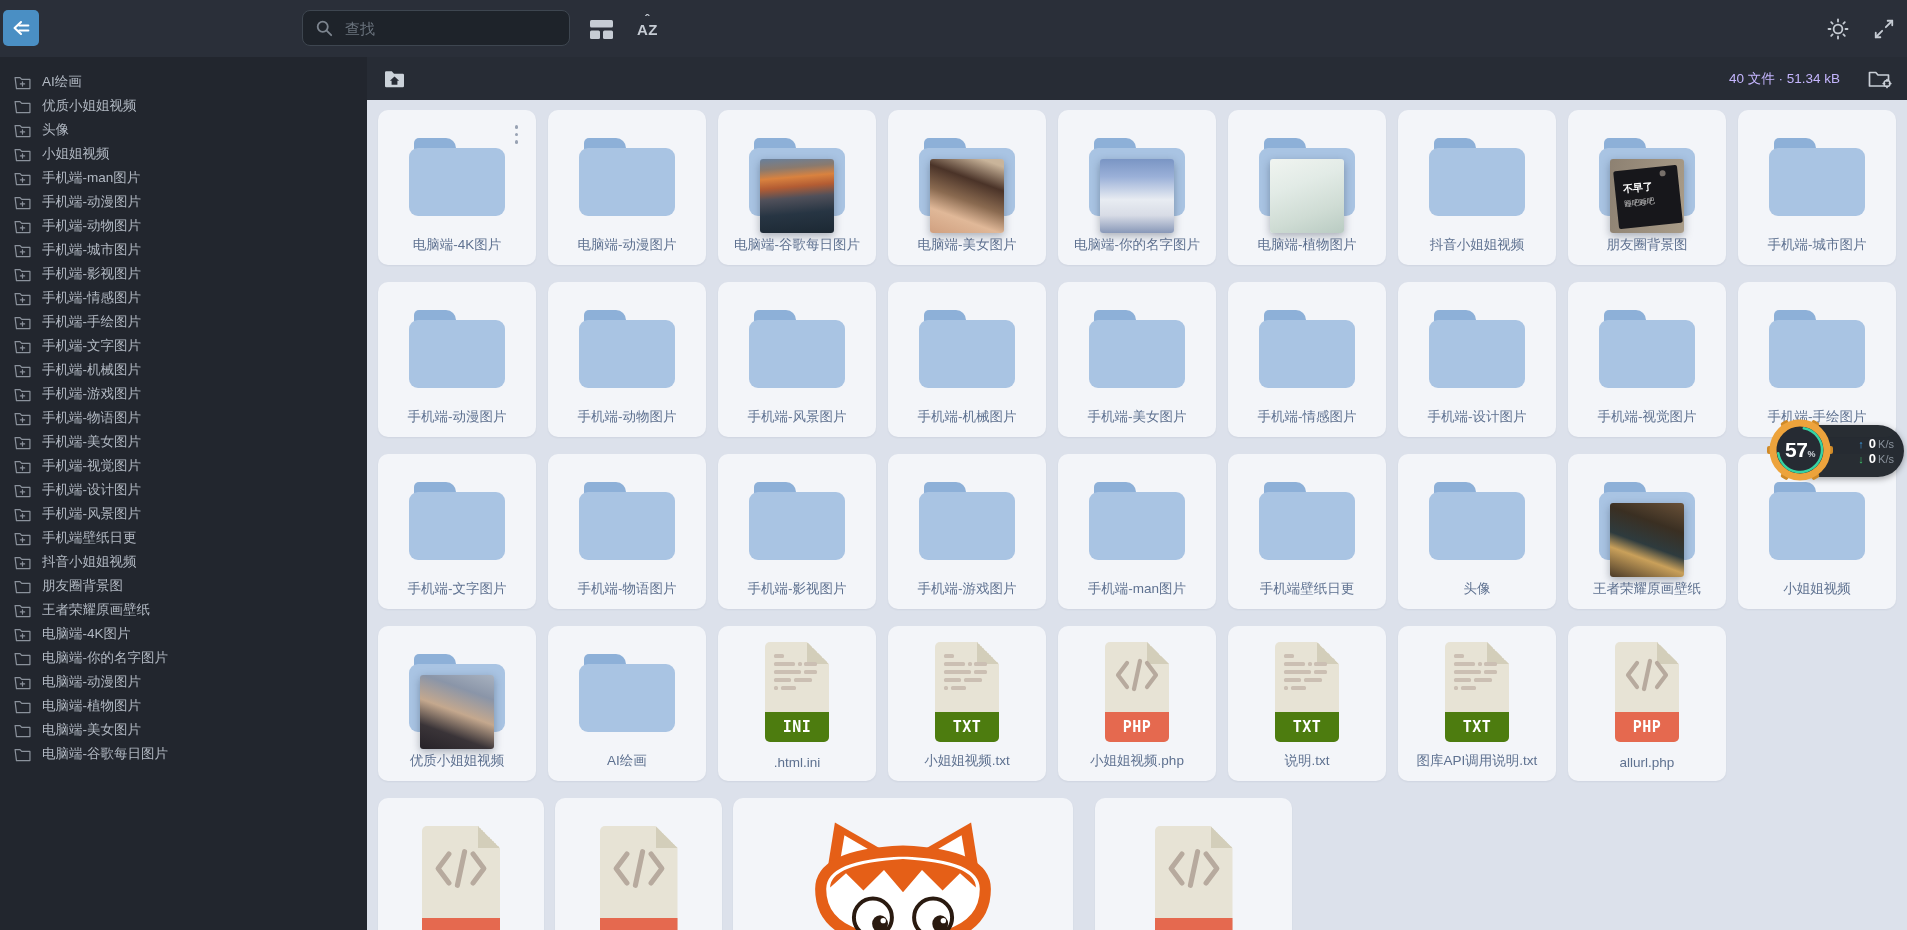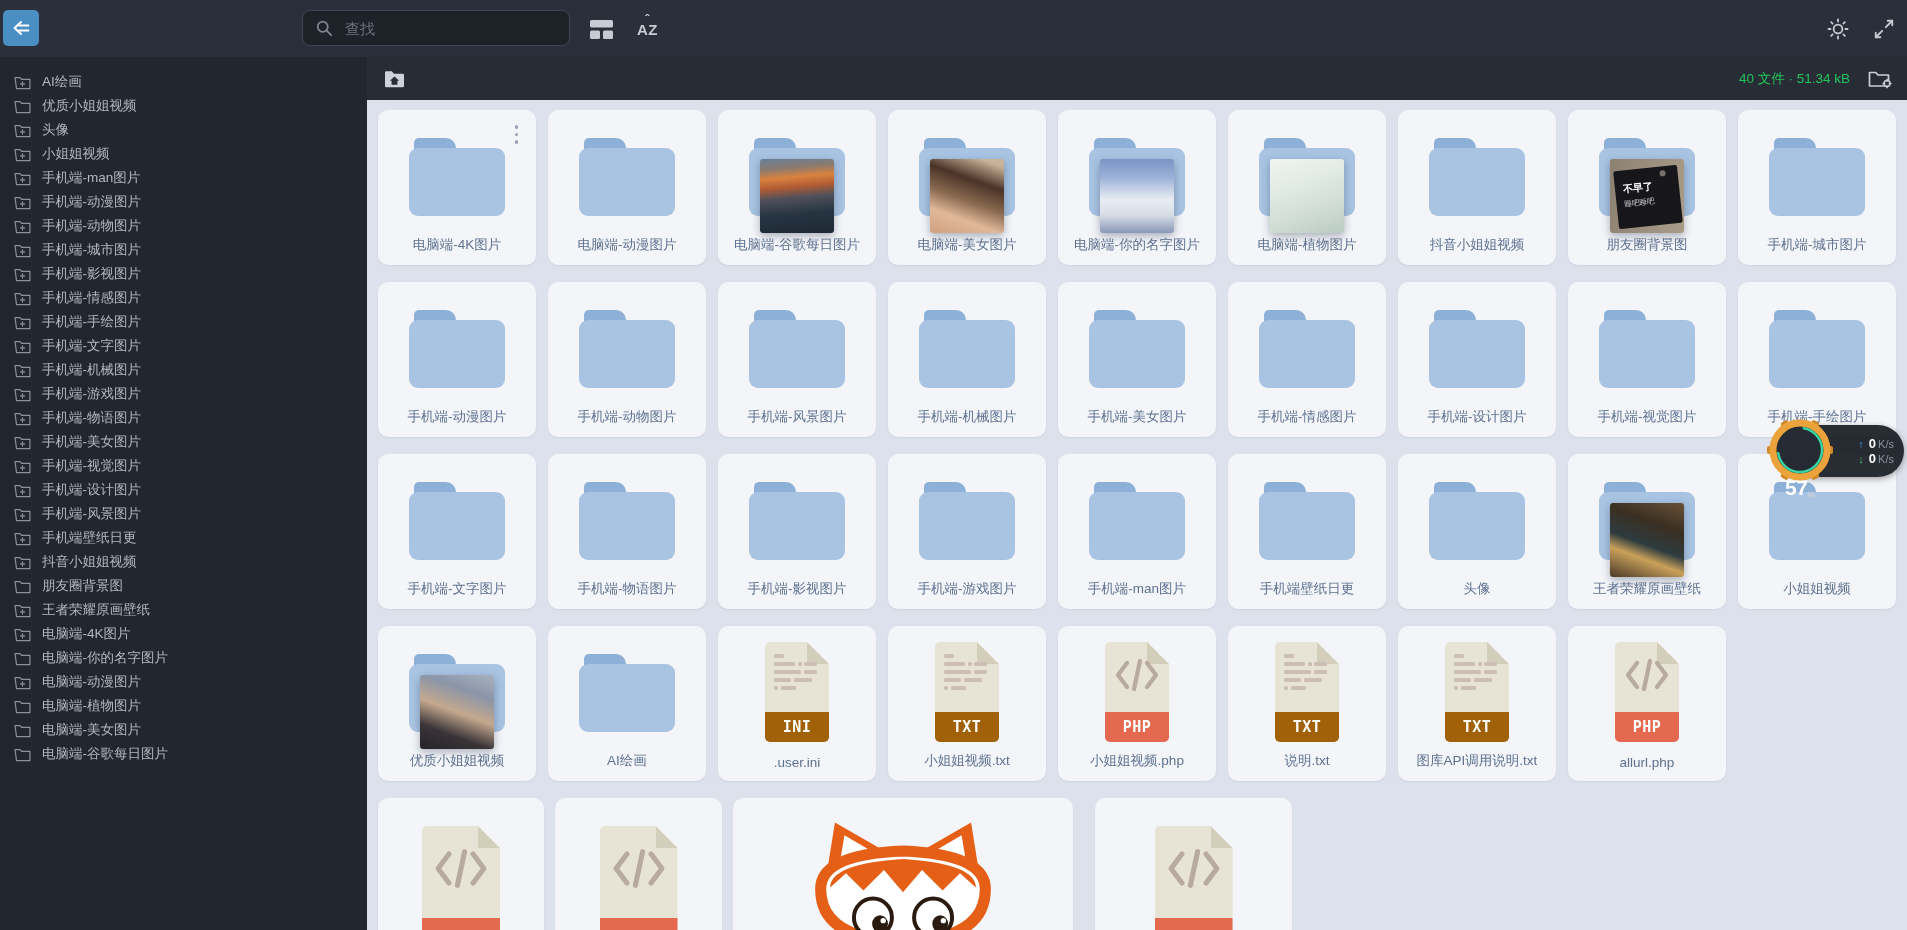--- a/index.html
+++ b/index.html
@@ -24,21 +24,21 @@
   .az{position:relative;color:#c6ccd4;font-weight:bold;font-size:15px;letter-spacing:.5px}
   .az::after{content:"ˆ";position:absolute;left:50%;top:-9px;transform:translateX(-50%);font-size:13px;color:#c6ccd4}
   
   .sidebar{position:absolute;top:57px;left:0;width:367px;bottom:0;background:#22262e;padding-top:13px;box-sizing:border-box;z-index:20}
   .side-item{height:24px;display:flex;align-items:center;gap:11px;padding:0 14px;color:#b2b9c3;font-size:13.5px;cursor:pointer;white-space:nowrap}
   .side-ico{flex:0 0 auto}
   
   .subheader{position:absolute;top:57px;left:367px;right:0;height:43px;background:#272c35;display:flex;align-items:center;
     padding:0 14px 0 17px;box-sizing:border-box;z-index:25}
   .sub-spacer{flex:1}
-  .stats{color:#22c55e;font-size:13.5px;margin-right:18px}
+  .stats{color:#c4b5fd;font-size:13.5px;margin-right:28px}
   .home-btn,.foldercog-btn{display:flex;align-items:center;justify-content:center;cursor:pointer}
   
   .content{position:absolute;top:100px;left:367px;right:0;bottom:0;background:#dce1eb;overflow:hidden;z-index:10}
   .grid{display:grid;grid-template-columns:repeat(9,158px);grid-auto-rows:155px;gap:17px 12px;padding:10px 0 0 11px}
   .card{position:relative;width:158px;height:155px;background:#f3f5f9;border-radius:10px;box-shadow:0 1px 2px rgba(40,60,90,.07);cursor:pointer}
   .icon-zone{position:relative;width:100%;height:124px}
   .card-label{position:absolute;left:8px;right:8px;bottom:11px;text-align:center;font-size:13.5px;color:#5e7190;
     white-space:nowrap;overflow:hidden;text-overflow:ellipsis}
   .dots{position:absolute;top:13px;right:16px;display:flex;flex-direction:column;gap:4px;z-index:5;padding:2px}
   .dots i{width:3.5px;height:3.5px;border-radius:50%;background:#98a2b3}
@@ -62,21 +62,21 @@
   .darknote span:last-child{color:#cfcfcf;font-size:7.5px}
   .darknote::before{content:"";position:absolute;top:4px;right:12px;width:6px;height:6px;border-radius:50%;background:#77706a}
   
   .doc{position:absolute;left:50%;transform:translateX(-50%);top:16px;width:64px;height:100px;background:#e7e3d5;border-radius:5px;
     clip-path:polygon(0 0,calc(100% - 22px) 0,100% 22px,100% 100%,0 100%)}
   .fold{position:absolute;top:0;right:0;width:22px;height:22px;background:linear-gradient(to bottom left,transparent 50%,#d3ceba 50%)}
   .doc .art{position:absolute;left:8px;top:10px}
   .doc .art-code{left:9px;top:16px}
   .band{position:absolute;bottom:0;left:0;width:100%;height:30px;border-radius:0 0 5px 5px;display:flex;align-items:center;justify-content:center;
     color:#fff;font-family:"DejaVu Sans Mono",monospace;font-weight:bold;font-size:15px;letter-spacing:.5px}
-  .band-blue{background:#a16207}
+  .band-blue{background:#4d7c0f}
   .band-red{background:#e5694f}
   
   .bottom-row{display:flex;padding:0 0 0 11px;gap:11px;margin-top:17px}
   .bottom-row .card{height:155px}
   .bw1{width:166px}.bw2{width:167px}.bw3{width:340px}.bw4{width:197px;margin-left:11px}
   .doc-lg{width:78px;height:128px;top:28px}
   .doc-lg .band{height:36px}
   .doc-lg .art-code{left:11px;top:22px}
   .fox{position:absolute;left:50%;transform:translateX(-50%);top:18px}
   
@@ -84,21 +84,21 @@
   .sw-pill{position:absolute;left:34px;top:13px;width:104px;height:52px;background:rgba(24,29,35,.93);
     border-radius:12px 26px 26px 12px;display:flex;flex-direction:column;justify-content:center;gap:2px;
     padding:0 10px 0 38px;box-sizing:border-box;box-shadow:0 2px 6px rgba(0,0,0,.35)}
   .sw-row{display:flex;align-items:baseline;justify-content:flex-end;gap:2px;line-height:1}
   .sw-arrow{font-size:11px;font-weight:bold;margin-right:3px}
   .sw-arrow.up{color:#3e9de6}
   .sw-arrow.down{color:#3ec268}
   .sw-val{color:#fff;font-weight:bold;font-size:13px}
   .sw-unit{color:#8b939d;font-size:11px}
   .sw-circle{position:absolute;left:0;top:4px;width:68px;height:68px}
-  .sw-pct{position:absolute;left:0;top:16px;width:68px;height:68px;display:flex;align-items:flex-end;justify-content:center;
+  .sw-pct{position:absolute;left:0;top:0;width:68px;height:68px;display:flex;align-items:center;justify-content:center;
     color:#fff;font-size:21px;font-weight:bold;letter-spacing:-.5px}
   .sw-pct small{font-size:9px;font-weight:bold;color:#cfd4da;margin-top:8px}
   svg{display:block}
 </style>
 </head>
 <body>
 
 <div class="topbar">
   <div class="collapse-btn">
     <svg width="22" height="22" viewBox="0 0 24 24" fill="none" stroke="#ffffff" stroke-width="2.3" stroke-linecap="round" stroke-linejoin="round">
@@ -572,21 +572,21 @@
               <rect x="1" y="18" width="27" height="4" rx="1.5"></rect>
               <rect x="31" y="18" width="13" height="4" rx="1.5"></rect>
               <rect x="1" y="26" width="17" height="4" rx="1.5"></rect>
               <rect x="21" y="26" width="18" height="4" rx="1.5"></rect>
               <rect x="1" y="34" width="4" height="4" rx="1.5"></rect>
               <rect x="8" y="34" width="15" height="4" rx="1.5"></rect>
             </svg>
             <div class="band band-blue">INI</div>
           </div>
         </div>
-        <div class="card-label">.user.ini</div>
+        <div class="card-label">.html.ini</div>
       </div>
       <div class="card">
         <div class="icon-zone">
           <div class="doc">
             <div class="fold"></div>
             <svg class="art" width="48" height="52" viewBox="0 0 48 52" fill="#cbbfb3">
               <rect x="1" y="2" width="10" height="4" rx="1.5"></rect>
               <rect x="1" y="10" width="21" height="4" rx="1.5"></rect>
               <rect x="25" y="10" width="4" height="4" rx="1.5"></rect>
               <rect x="31" y="10" width="13" height="4" rx="1.5"></rect>

